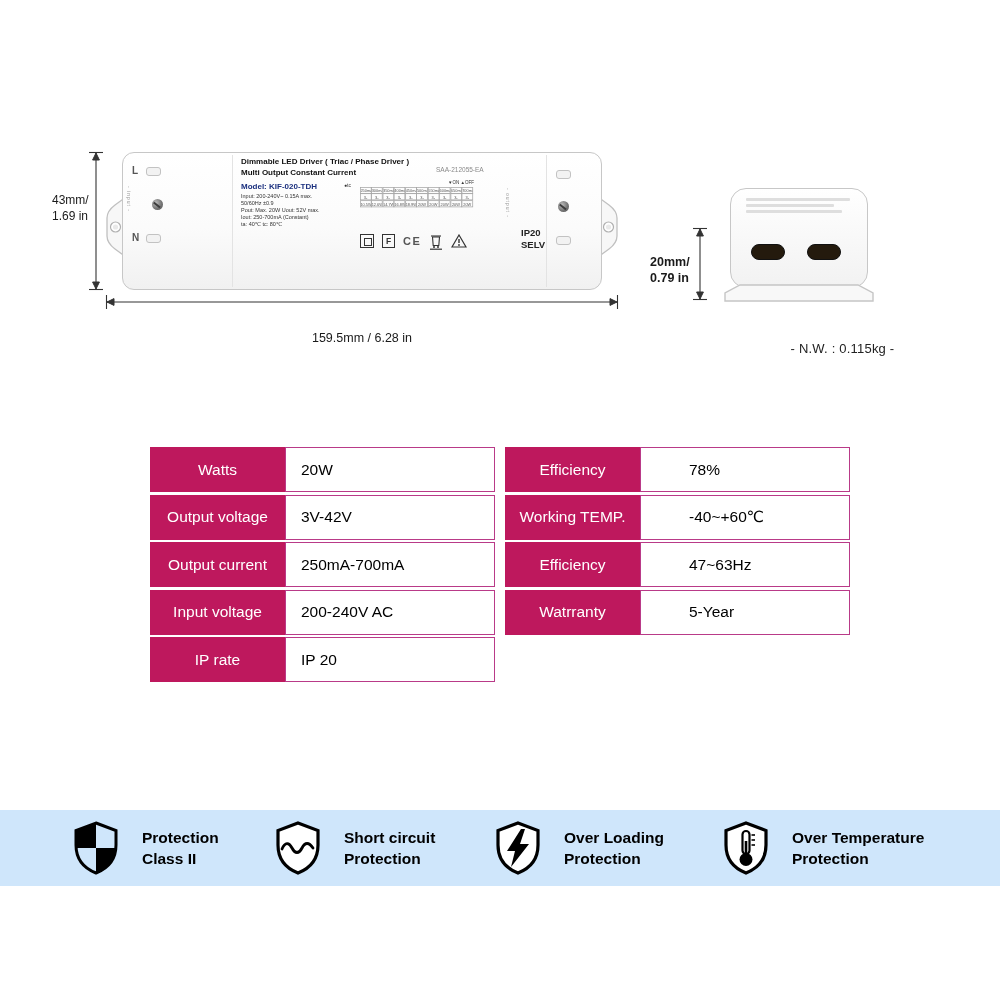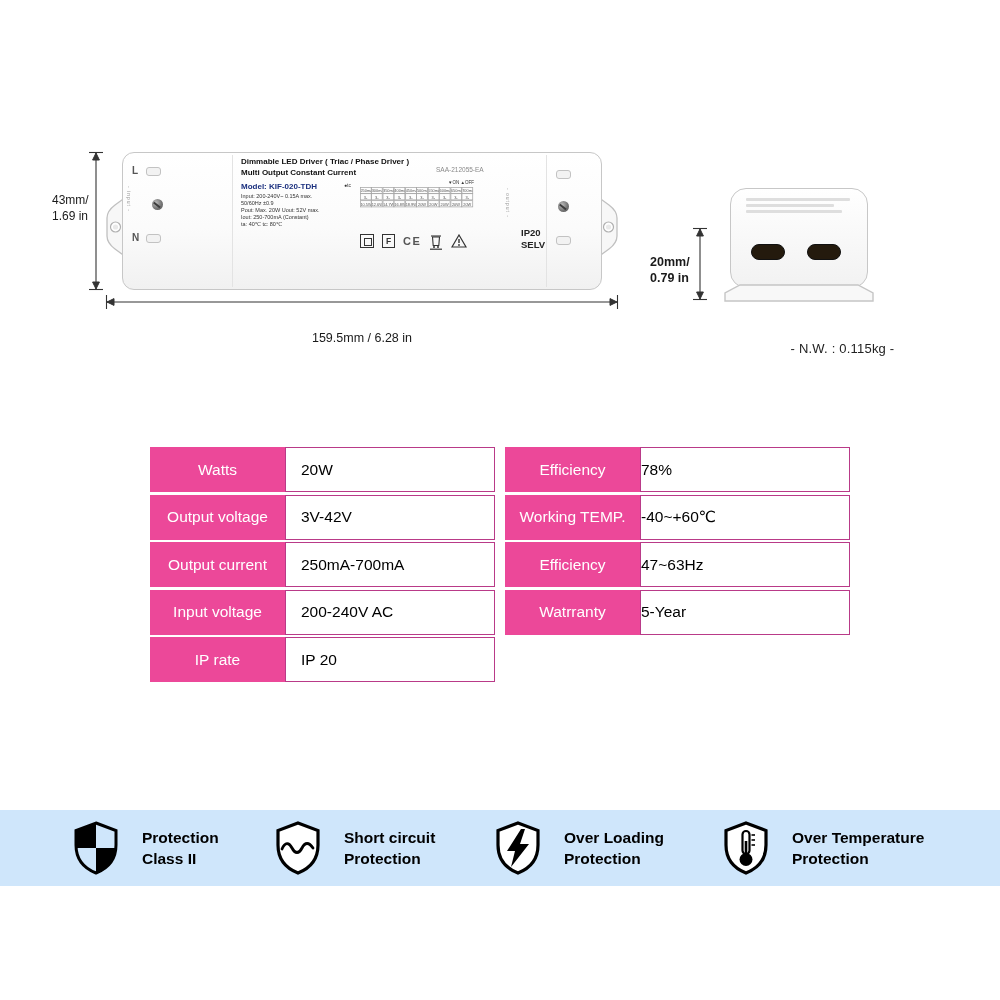--- a/index.html
+++ b/index.html
@@ -53,24 +53,24 @@
   .sv-print{position:absolute;height:2.5px;background:#dedede;border-radius:1px;}
   .sv-slot{position:absolute;width:34px;height:16px;border-radius:8px;background:#241a0d;border:1px solid #111;box-sizing:border-box;}
 
   
   .spec-half{position:absolute;top:447px;}
   .spec-left{left:150px;}
   .spec-right{left:505px;}
   .srow{display:flex;margin-bottom:2.5px;}
   .srow:last-child{margin-bottom:0;}
   .scell{height:45px;box-sizing:border-box;display:flex;align-items:center;font-size:15.5px;}
-  .hdr{width:135px;justify-content:center;background:#ec4899;color:#ffffff;}
+  .hdr{width:135px;justify-content:center;background:#be185d;color:#ffffff;}
   .val{width:210px;border:1px solid #B93A88;background:#fff;color:#000;}
   .spec-left .val{padding-left:15px;}
-  .spec-right .val{}
+  .spec-right .val{padding-left:48px;}
 
   
   .band{position:absolute;left:0;top:810px;width:1000px;height:76px;background:#cfe6fb;}
   .feat{position:absolute;top:821px;display:flex;align-items:center;gap:22px;}
   .feat-label{font-size:15.5px;font-weight:700;line-height:21px;color:#000;}
 </style>
 </head>
 <body>
 
 <div class="canvas">

